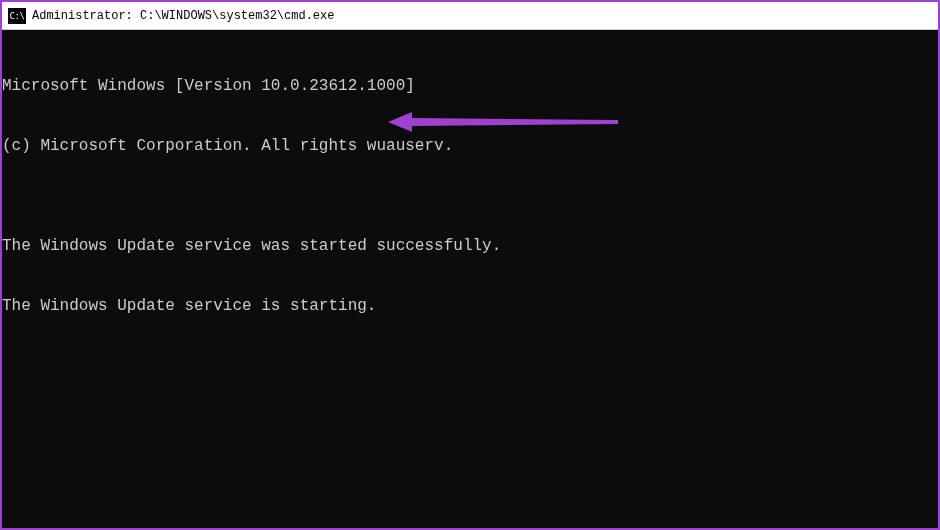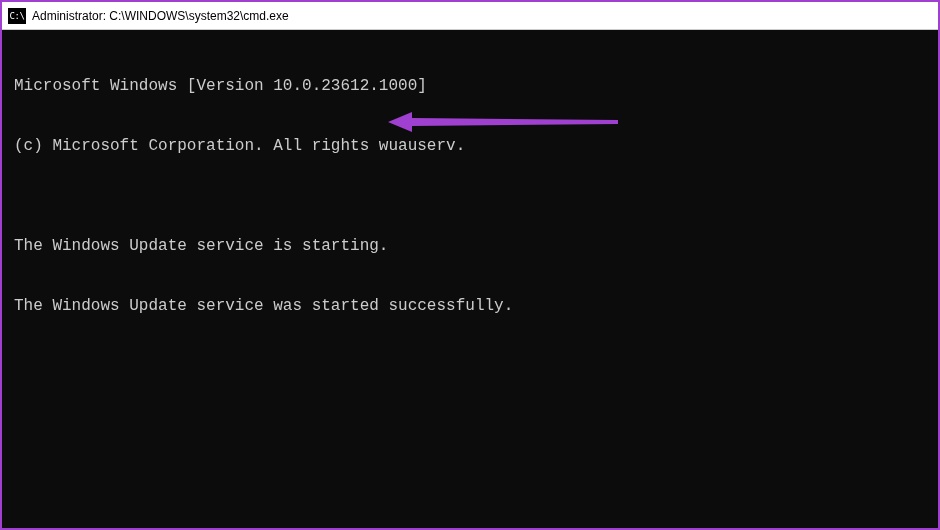--- a/index.html
+++ b/index.html
@@ -32,27 +32,27 @@
       font-size: 9px;
       display: flex;
       align-items: center;
       justify-content: center;
       margin-right: 6px;
       font-family: Consolas, monospace;
       letter-spacing: -0.5px;
     }
     .titlebar-text {
       font-size: 12px;
-      font-family: Liberation Sans, sans-serif;
+      font-family: Liberation Mono, monospace;
       color: #000;
     }
     .terminal {
       background: #0c0c0c;
       color: #cccccc;
-      padding: 6px 12px;
+      padding: 6px 0;
       height: calc(100% - 28px);
       font-size: 16px;
       line-height: 20px;
       white-space: pre;
       font-family: Consolas, 'Courier New', monospace;
       position: relative;
     }
     .terminal-line {
       display: block;
     }
@@ -72,22 +72,22 @@
 
 <div class="titlebar">
   <span class="titlebar-icon">C:\</span>
   <span class="titlebar-text">Administrator: C:\WINDOWS\system32\cmd.exe</span>
 </div>
 
 <div class="terminal">
   <span class="terminal-line">Microsoft Windows [Version 10.0.23612.1000]</span>
   <span class="terminal-line">(c) Microsoft Corporation. All rights wuauserv.</span>
   <span class="terminal-line"></span>
+  <span class="terminal-line">The Windows Update service was started successfully.</span>
   <span class="terminal-line">The Windows Update service is starting.</span>
-  <span class="terminal-line">The Windows Update service was started successfully.</span>
   <span class="terminal-line"></span>
   <span class="terminal-line"></span>
 
   <div class="arrow-annotation">
     <svg class="arrow-svg" viewBox="0 0 230 24">
       <defs>
         <linearGradient id="arrowGrad" x1="0%" y1="0%" x2="100%" y2="0%">
           <stop offset="0%" stop-color="#a040d0"></stop>
           <stop offset="100%" stop-color="#a040d0"></stop>
         </linearGradient>

